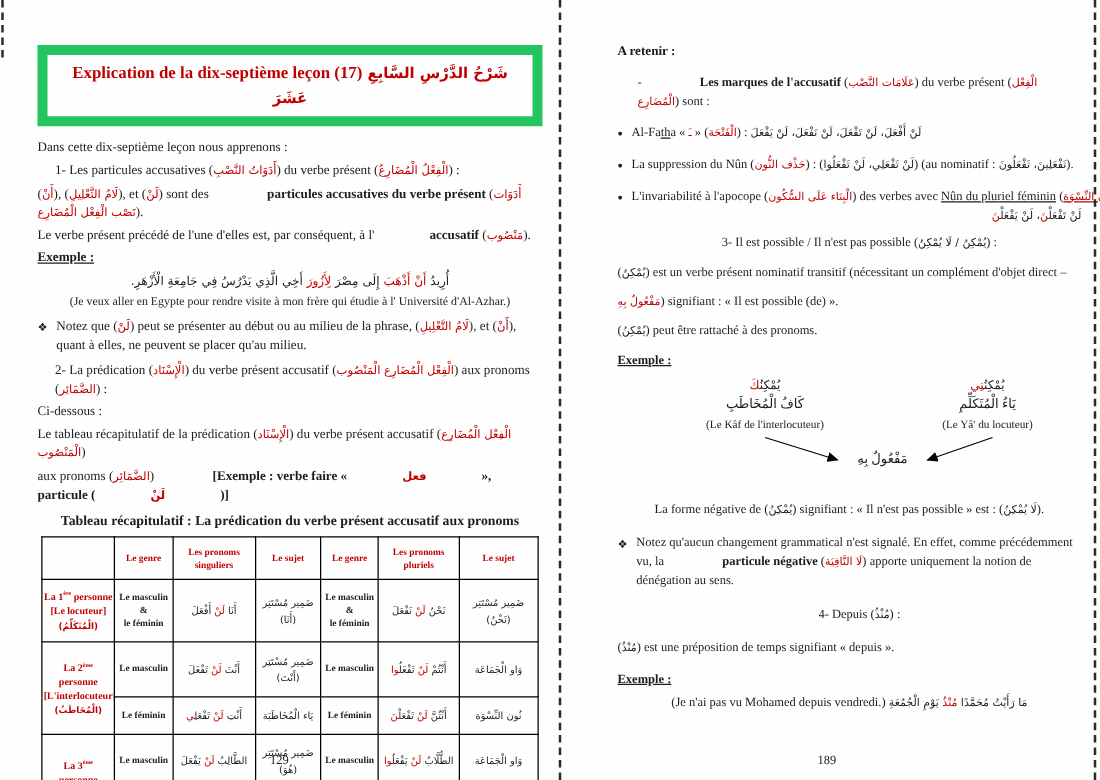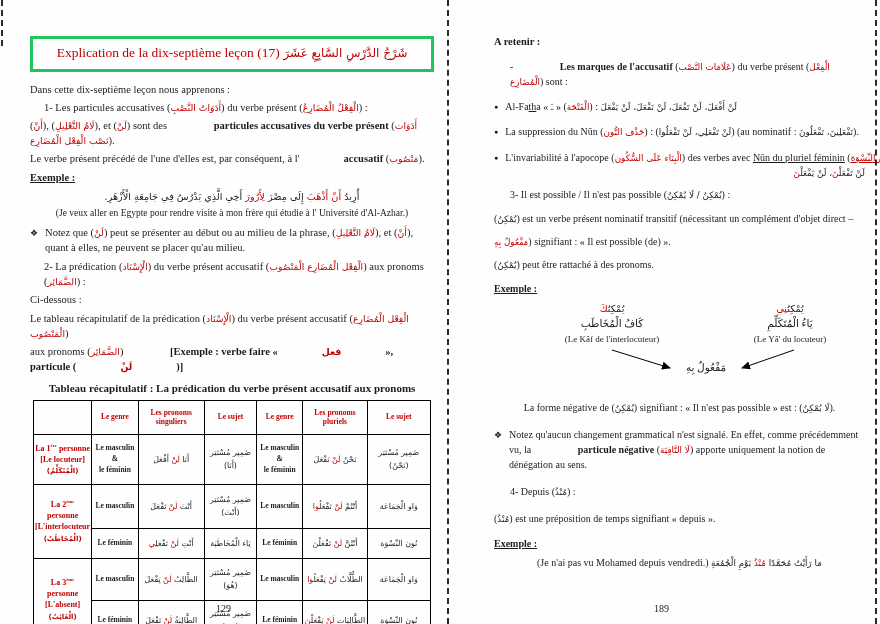--- a/index.html
+++ b/index.html
@@ -10,21 +10,21 @@
   .edge-r{position:absolute;left:875px;top:0;height:624px;width:0;border-left:2px dashed #2a2a2a;}
   .edge-l{position:absolute;left:1px;top:0;height:46px;width:0;border-left:2px dashed #2a2a2a;}
   .page{position:absolute;top:0;height:624px;}
   .pgl{left:0;width:447px;padding:36px 13px 0 30px;font-size:10.5px;line-height:1.45;}
   .pgr{left:448px;width:427px;padding:34px 10px 0 46px;font-size:10px;line-height:1.5;}
   .ar{font-family:"DejaVu Sans",sans-serif;unicode-bidi:isolate;font-size:0.88em;}
   .r{color:#c00000;}
   .b{font-weight:bold;padding-left:44px;}
   .u{text-decoration:underline;}
   .sup{vertical-align:super;font-size:0.6em;}
-  .titlebox{border:3px solid #22c55e;color:#c00000;font-weight:normal;text-align:center;
+  .titlebox{border:8px solid #22c55e;color:#c00000;font-weight:bold;text-align:center;
     font-size:13.5px;padding:4px 4px 6px;margin-bottom:10px;}
   .par{margin:0 0 3px;}
   .ind1{padding-left:14px;}
   .hx{font-weight:bold;text-decoration:underline;margin:2px 0 4px;}
   .arline{text-align:center;font-size:11px;margin:1px 0 2px;}
   .frcap{text-align:center;font-size:9.5px;margin:0 0 4px;}
   .note{display:flex;gap:7px;margin:3px 0 4px;}
   .note .mk{flex:0 0 auto;font-size:9px;padding-top:2px;}
   .tblcap{font-weight:bold;text-align:center;font-size:11px;line-height:1.3;}
   table.recap{border-collapse:collapse;table-layout:fixed;width:398px;margin:5px auto 0;border:1.5px solid #000;}
@@ -33,21 +33,21 @@
   td.lbl{color:#c00000;font-weight:bold;font-size:8px;line-height:1.4;}
   td.gen{font-weight:bold;font-size:7.5px;white-space:pre-line;line-height:1.45;}
   td.prn{font-size:9px;line-height:1.45;}
   .pagenum{position:absolute;bottom:8px;left:0;width:100%;text-align:center;font-size:10px;}
   
   .hret{font-weight:bold;font-size:10.5px;margin:0 0 9px;}
   .pmarq{padding-left:16px;margin:0 0 10px;}
   .bull{display:flex;gap:7px;margin:0 0 10px;white-space:nowrap;}
   .bull .bk{flex:0 0 auto;font-size:7px;padding-top:3px;}
   .aprl{text-align:right;margin:-4px 0 7px;}
-  .ind2{padding-left:16px;margin:0 0 9px;}
+  .ind2{padding-left:16px;margin:0 0 9px;text-align:center;}
   .pp{margin:4px 0 8px;}
   .diagram{position:relative;height:92px;margin:0 0 8px;}
   .dblock{position:absolute;top:0;transform:translateX(-50%);text-align:center;}
   .dword{font-size:11px;}
   .dsub{font-size:10.5px;margin-top:0;}
   .dcap{font-size:9px;margin-top:1px;}
   .dcenter{position:absolute;transform:translateX(-50%);font-size:10.5px;}
   svg.darr{position:absolute;left:0;top:0;}
   .mneg{margin:4px 0 12px;text-align:center;}
   .exline{text-align:center;margin:2px 0 0;}

